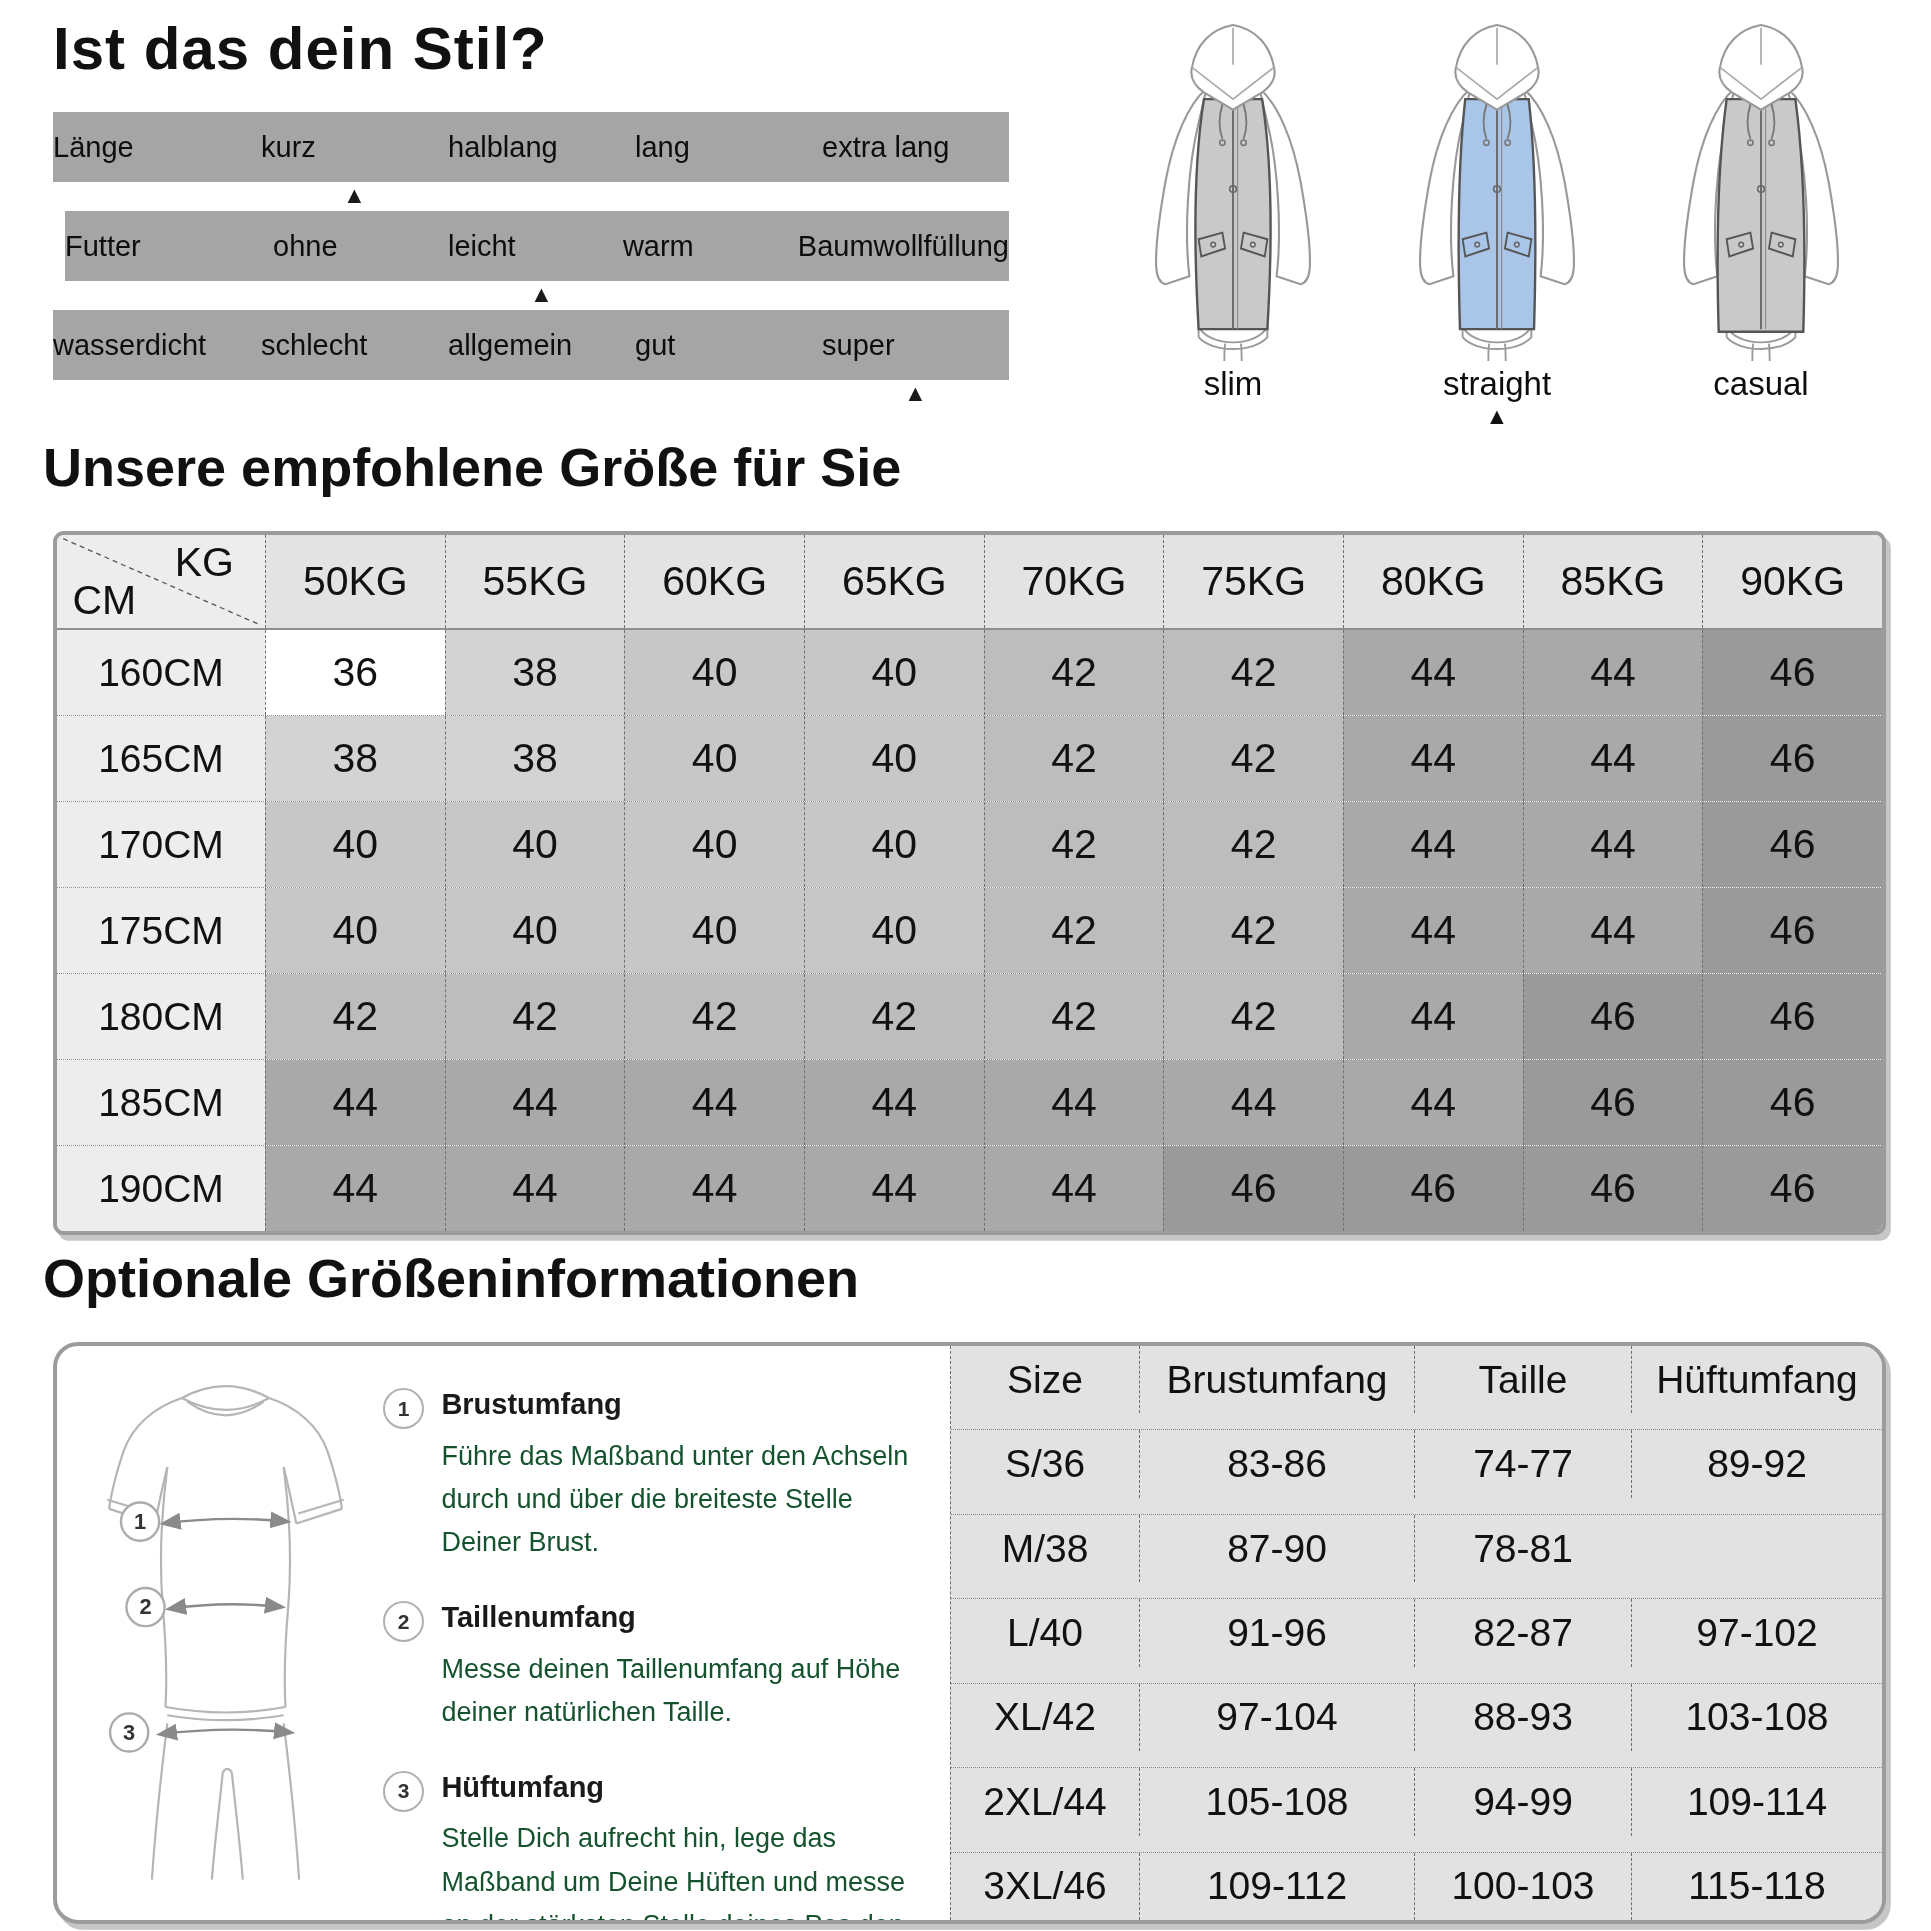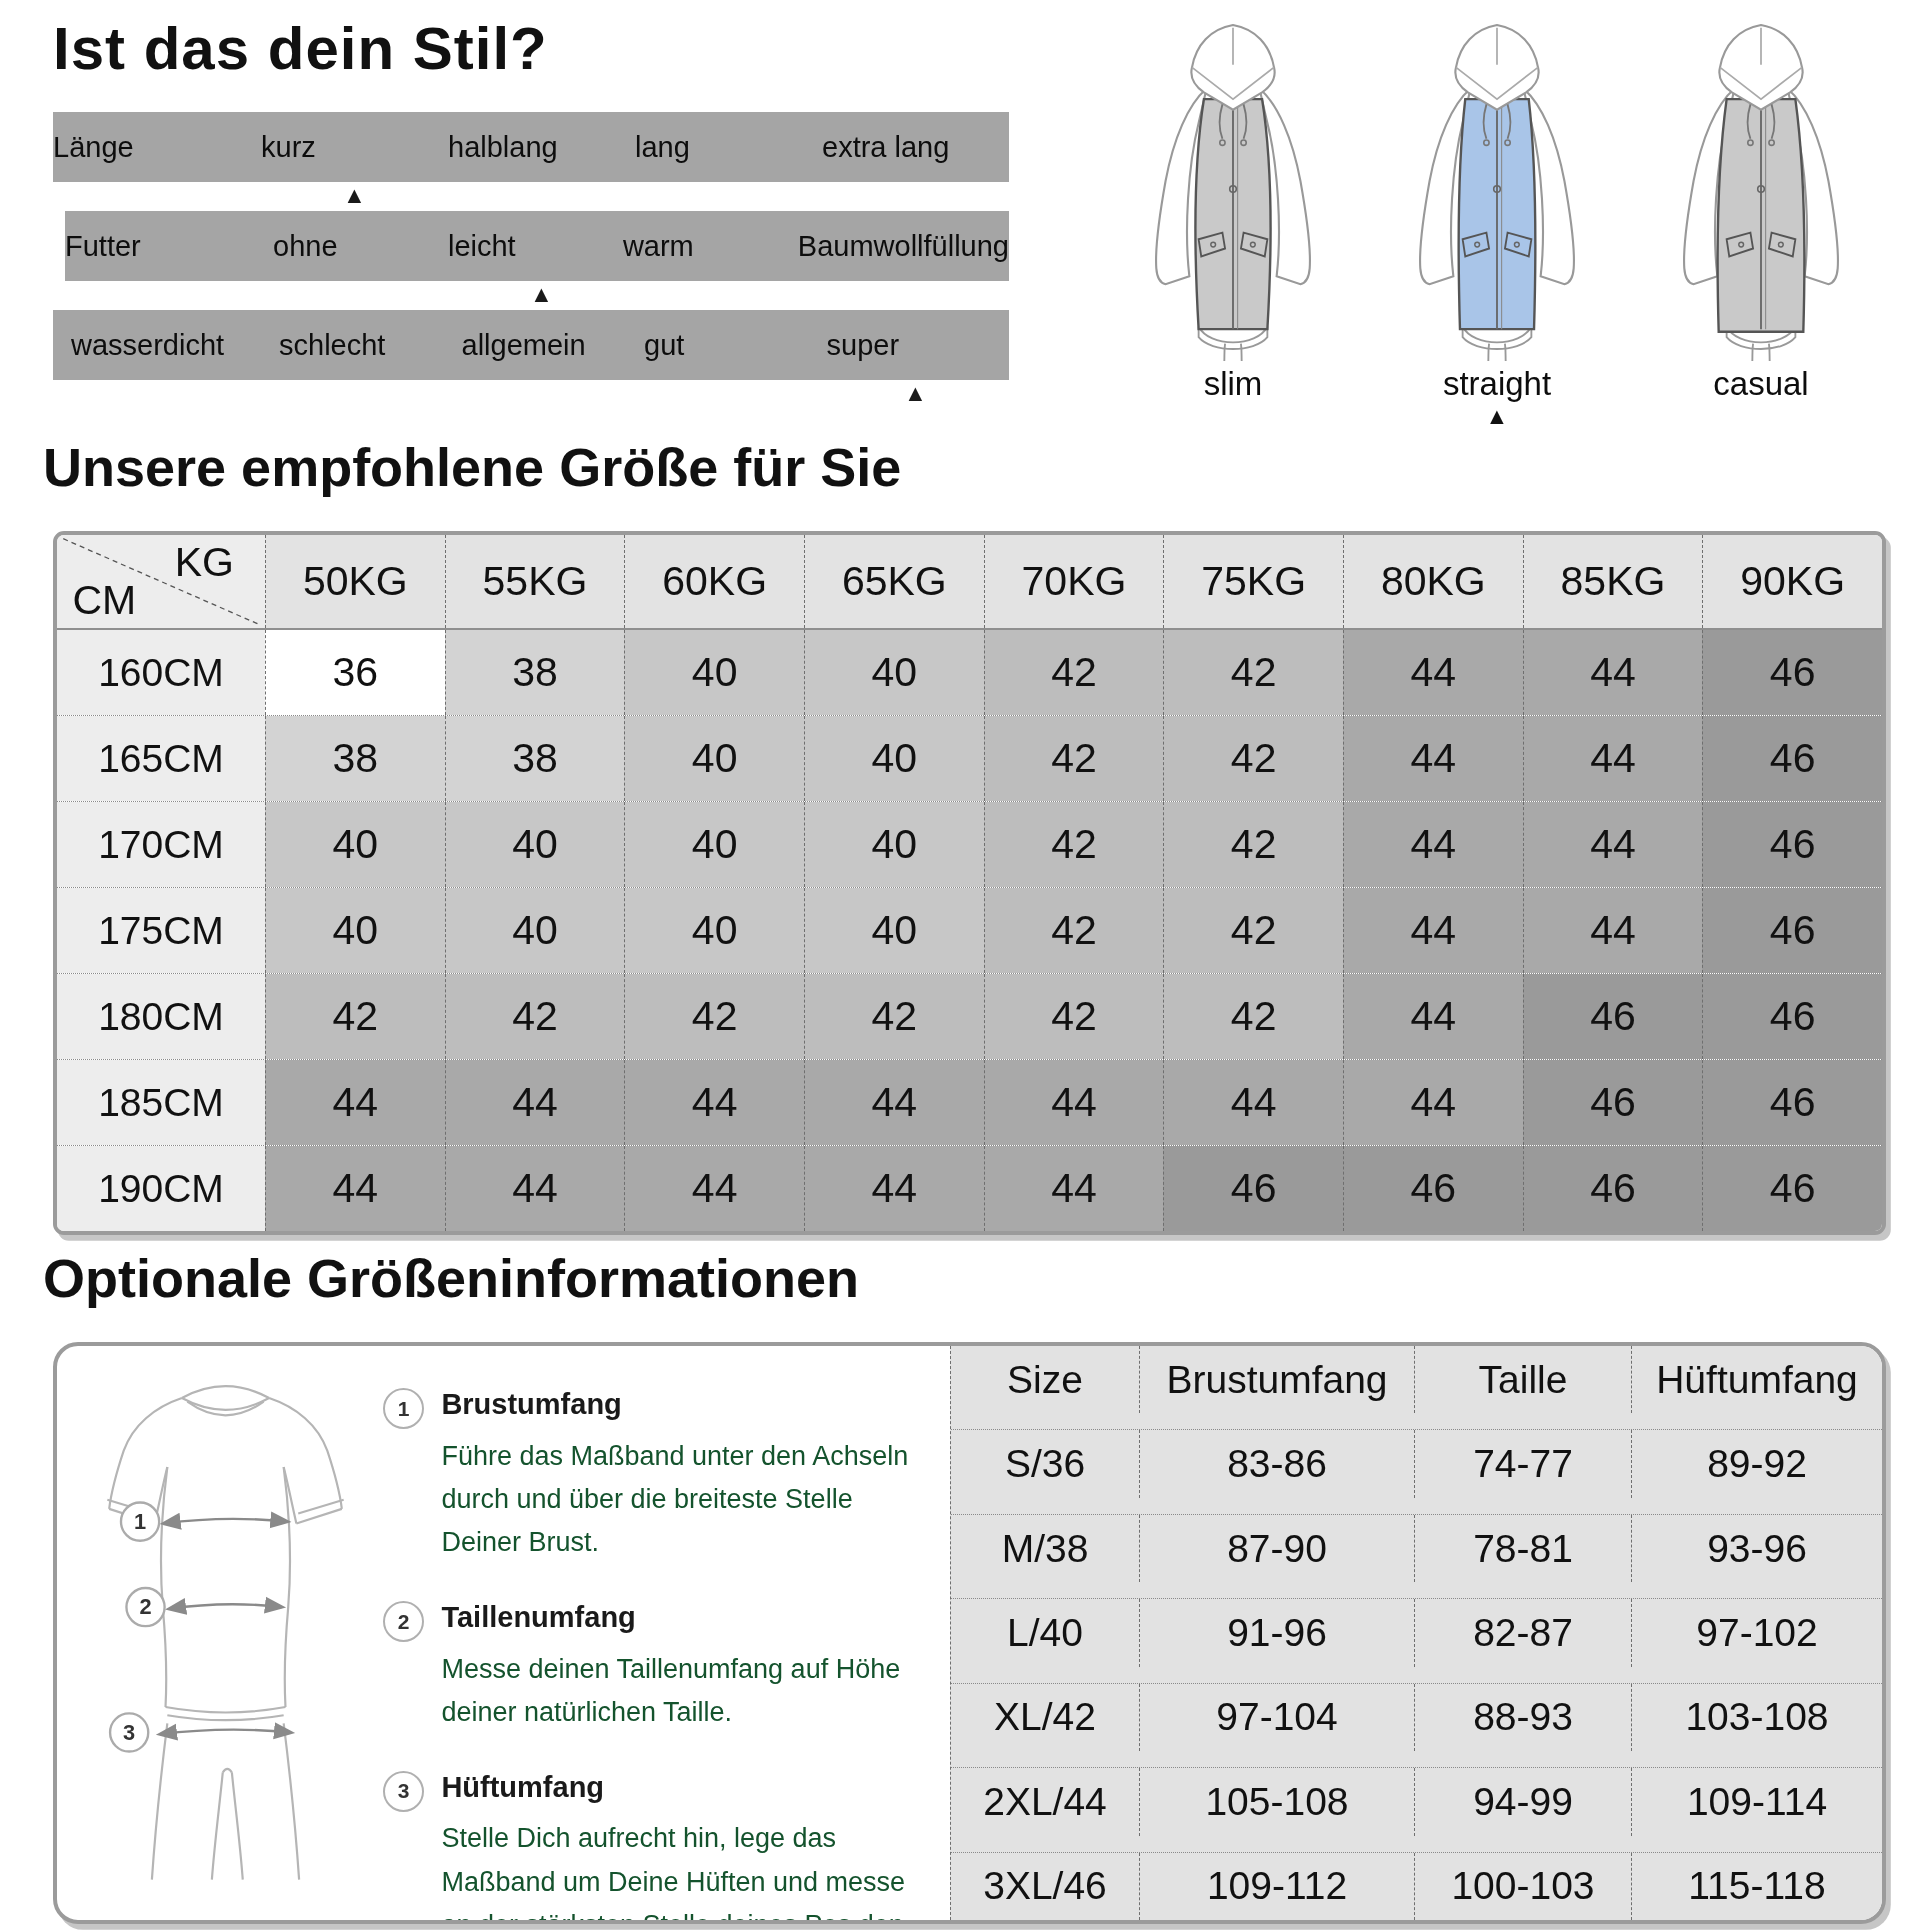--- a/index.html
+++ b/index.html
@@ -70,21 +70,21 @@
       <div class="bar" style="background: rgb(165, 165, 165); margin-left: 12px;">
         <div class="bar-cell">Futter</div>
         <div class="bar-cell">ohne</div>
         <div class="bar-cell">leicht</div>
         <div class="bar-cell">warm</div>
         <div class="bar-cell">Baumwollfüllung</div>
       </div>
       <div class="arrow-row">
         <div class="marker" style="grid-column: 3;">▲</div>
       </div>
-      <div class="bar" style="background: rgb(165, 165, 165); padding-left: 18px;">
+      <div class="bar" style="background: rgb(165, 165, 165);">
         <div class="bar-cell">wasserdicht</div>
         <div class="bar-cell">schlecht</div>
         <div class="bar-cell">allgemein</div>
         <div class="bar-cell">gut</div>
         <div class="bar-cell">super</div>
       </div>
       <div class="arrow-row">
         <div class="marker" style="grid-column: 5;">▲</div>
       </div>
     </div>
@@ -357,21 +357,20 @@
         <div class="mrow">
           <div class="mcell">S/36</div>
           <div class="mcell">83-86</div>
           <div class="mcell">74-77</div>
           <div class="mcell">89-92</div>
         </div>
         <div class="mrow">
           <div class="mcell">M/38</div>
           <div class="mcell">87-90</div>
           <div class="mcell">78-81</div>
-          <div class="mcell">93-96</div>
         </div>
         <div class="mrow">
           <div class="mcell">L/40</div>
           <div class="mcell">91-96</div>
           <div class="mcell">82-87</div>
           <div class="mcell">97-102</div>
         </div>
         <div class="mrow">
           <div class="mcell">XL/42</div>
           <div class="mcell">97-104</div>

